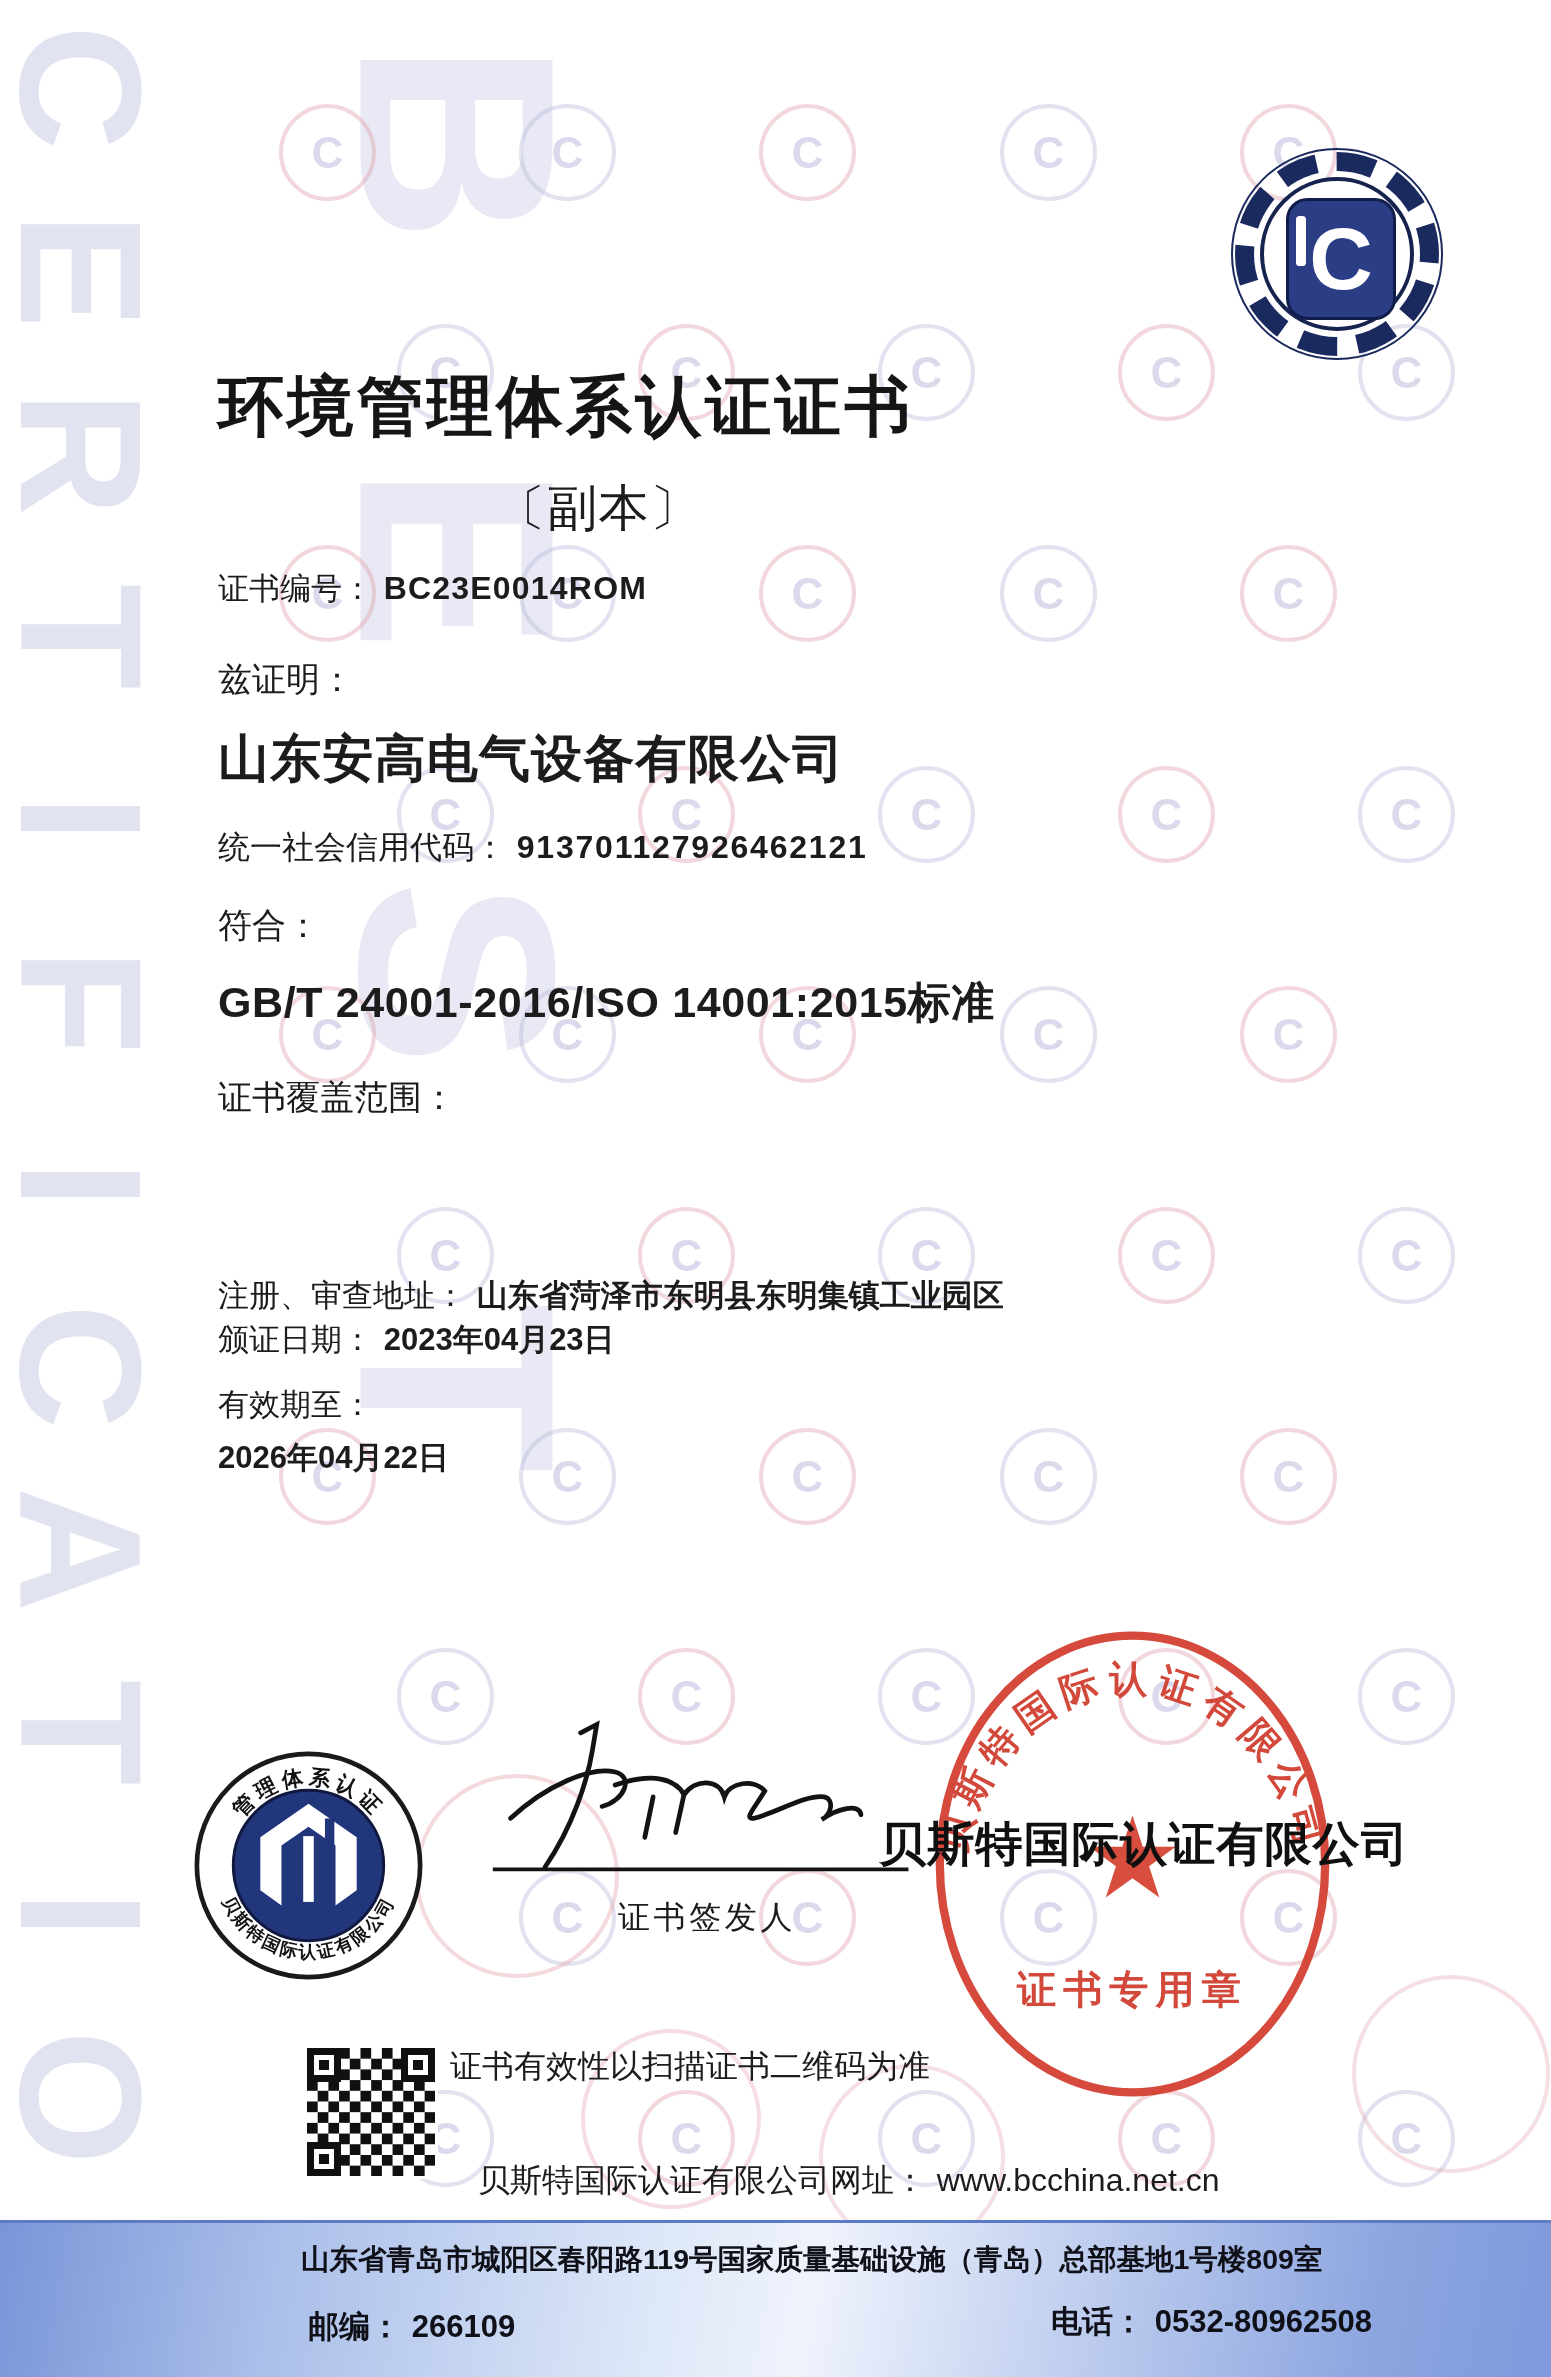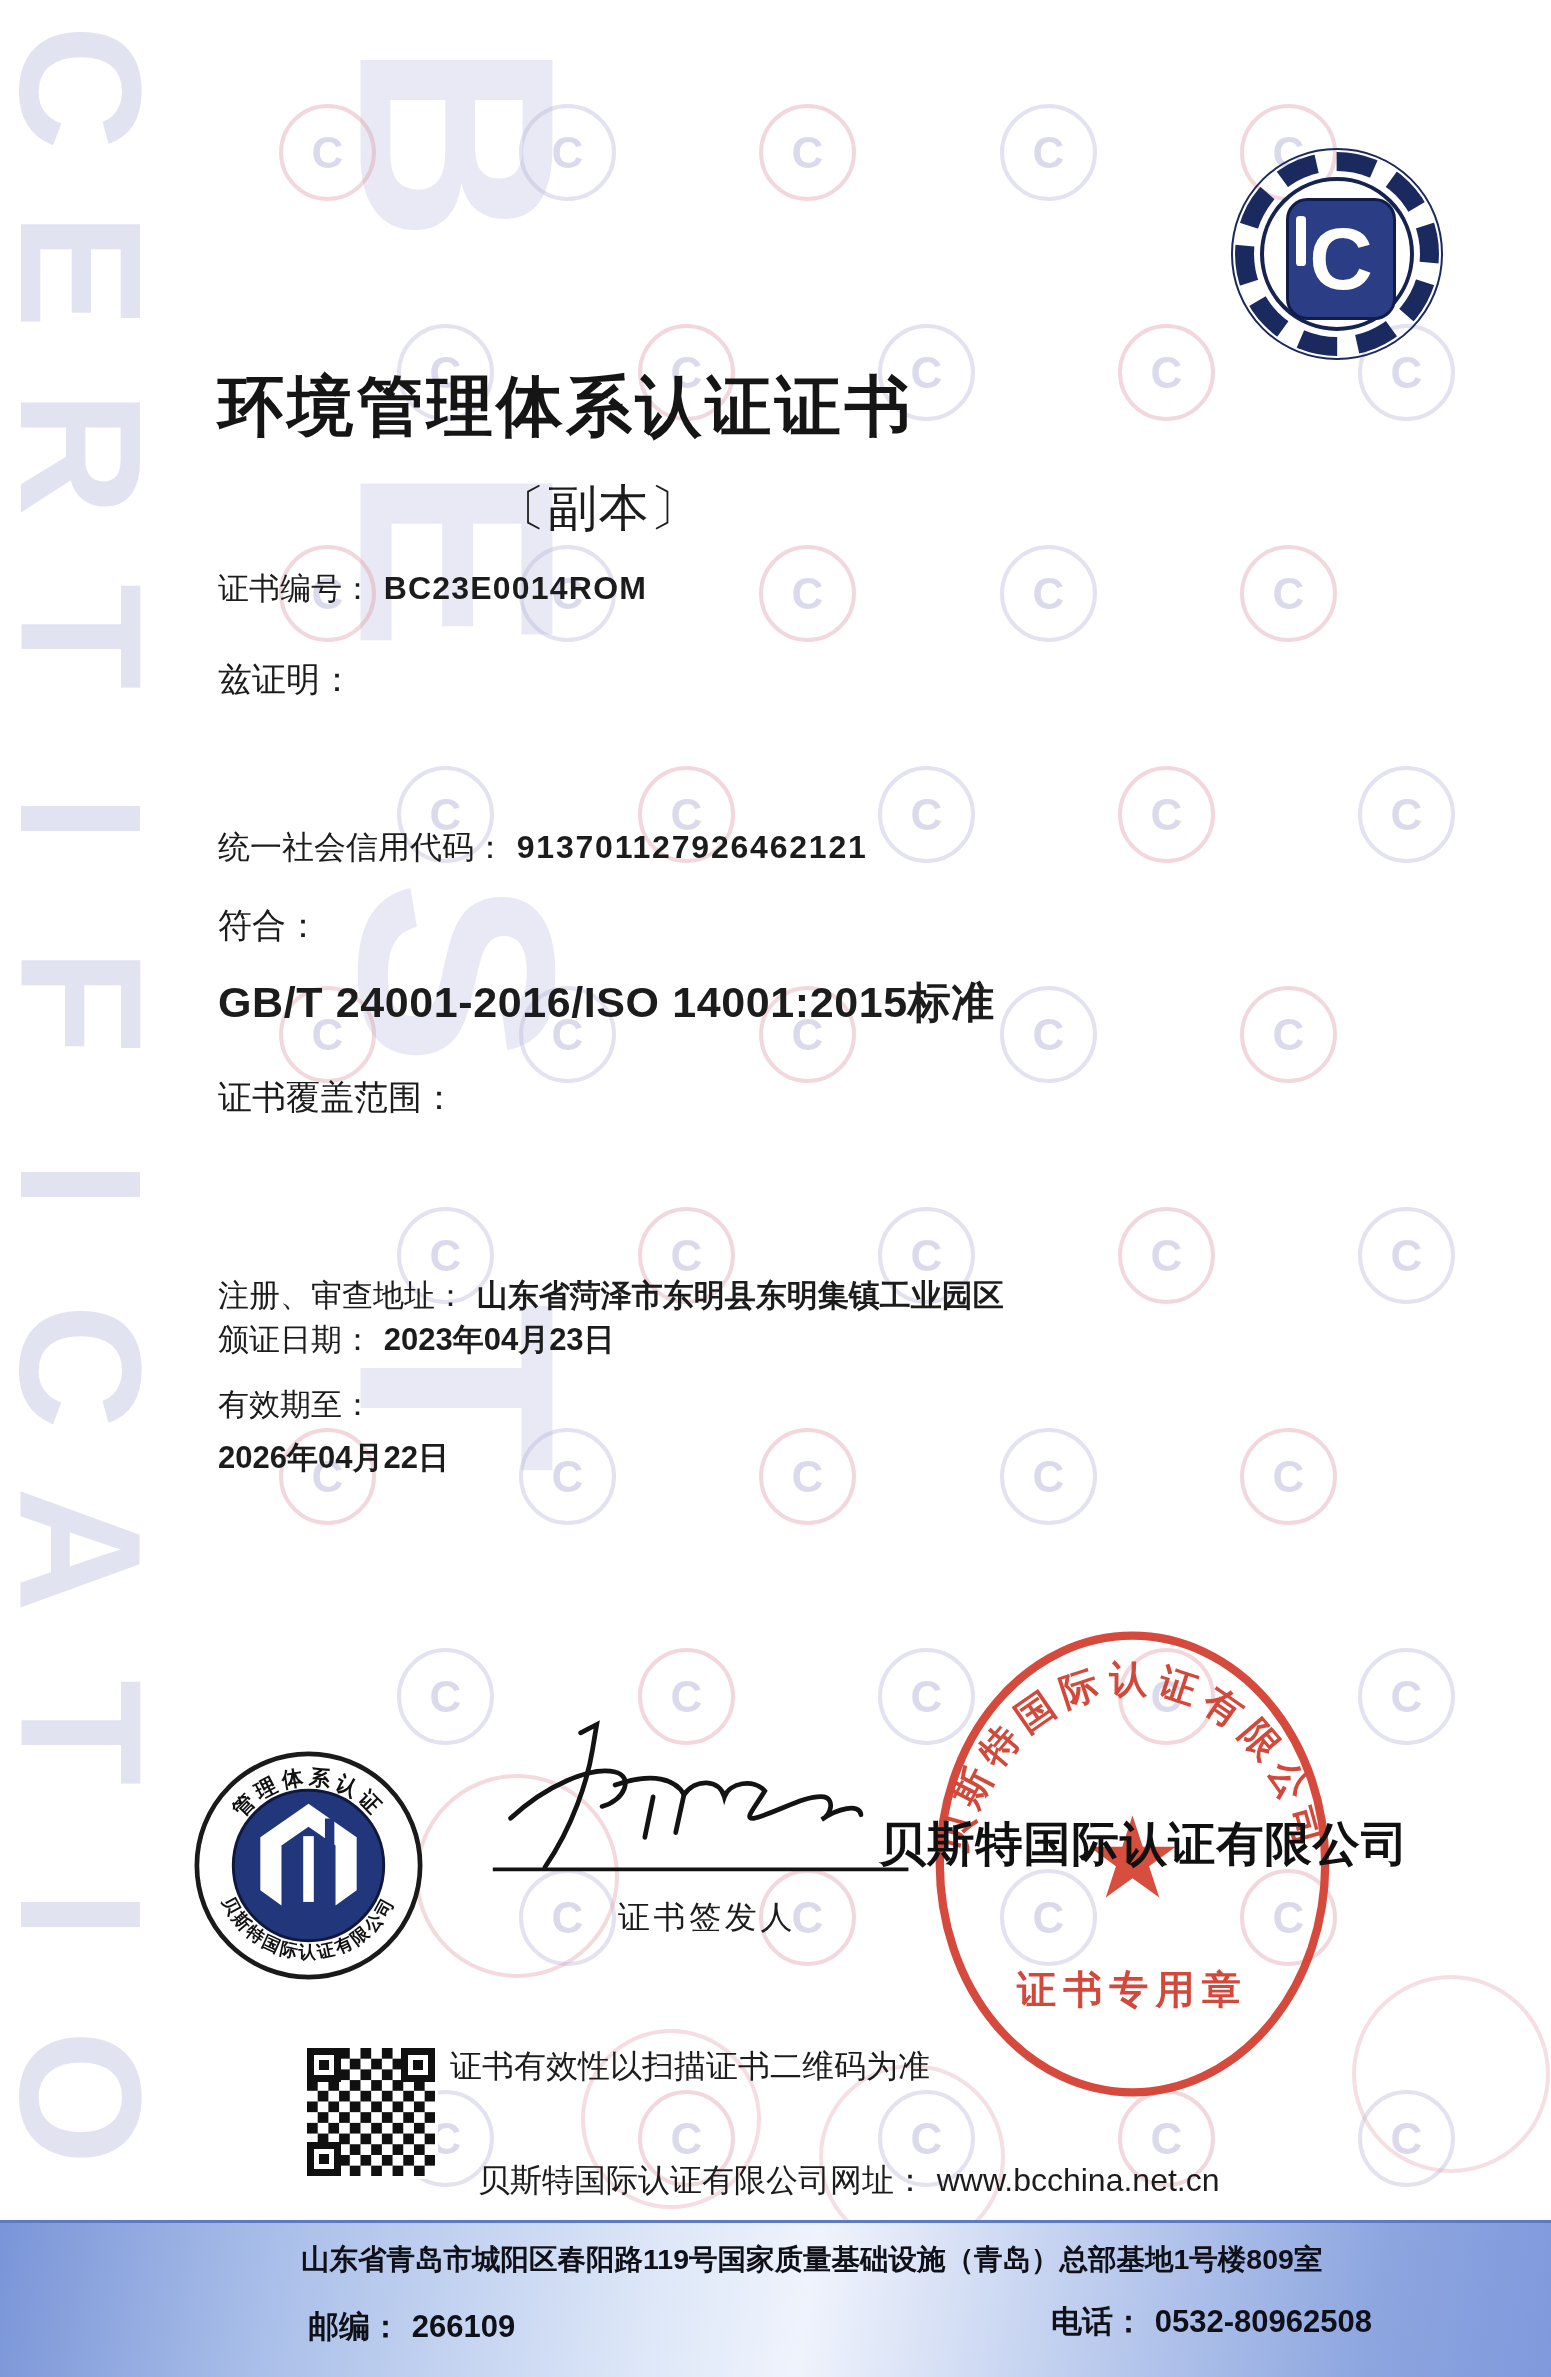--- a/index.html
+++ b/index.html
@@ -162,20 +162,21 @@
 
   <div class="abs title" style="left:218px;top:362px;">环境管理体系认证证书</div>
   <div class="abs copy" style="left:496px;top:475px;">〔副本〕</div>
 
   <div class="abs line" style="left:218px;top:568px;">
     <span class="lab">证书编号：</span>
     <span class="val">BC23E0014ROM</span>
   </div>
 
   <div class="abs certify" style="left:218px;top:657px;">兹证明：</div>
+  <div class="abs company" style="left:218px;top:725px;">山东安高电气设备有限公司</div>
 
   <div class="abs line" style="left:218px;top:826px;">
     <span class="credit">统一社会信用代码：</span>
     <span class="credit" style="font-weight:700;letter-spacing:1.8px;">913701127926462121</span>
   </div>
 
   <div class="abs certify" style="left:218px;top:903px;">符合：</div>
   <div class="abs standard" style="left:218px;top:974px;">GB/T 24001-2016/ISO 14001:2015标准</div>
 
   <div class="abs scope-label" style="left:218px;top:1075px;">证书覆盖范围：</div>

